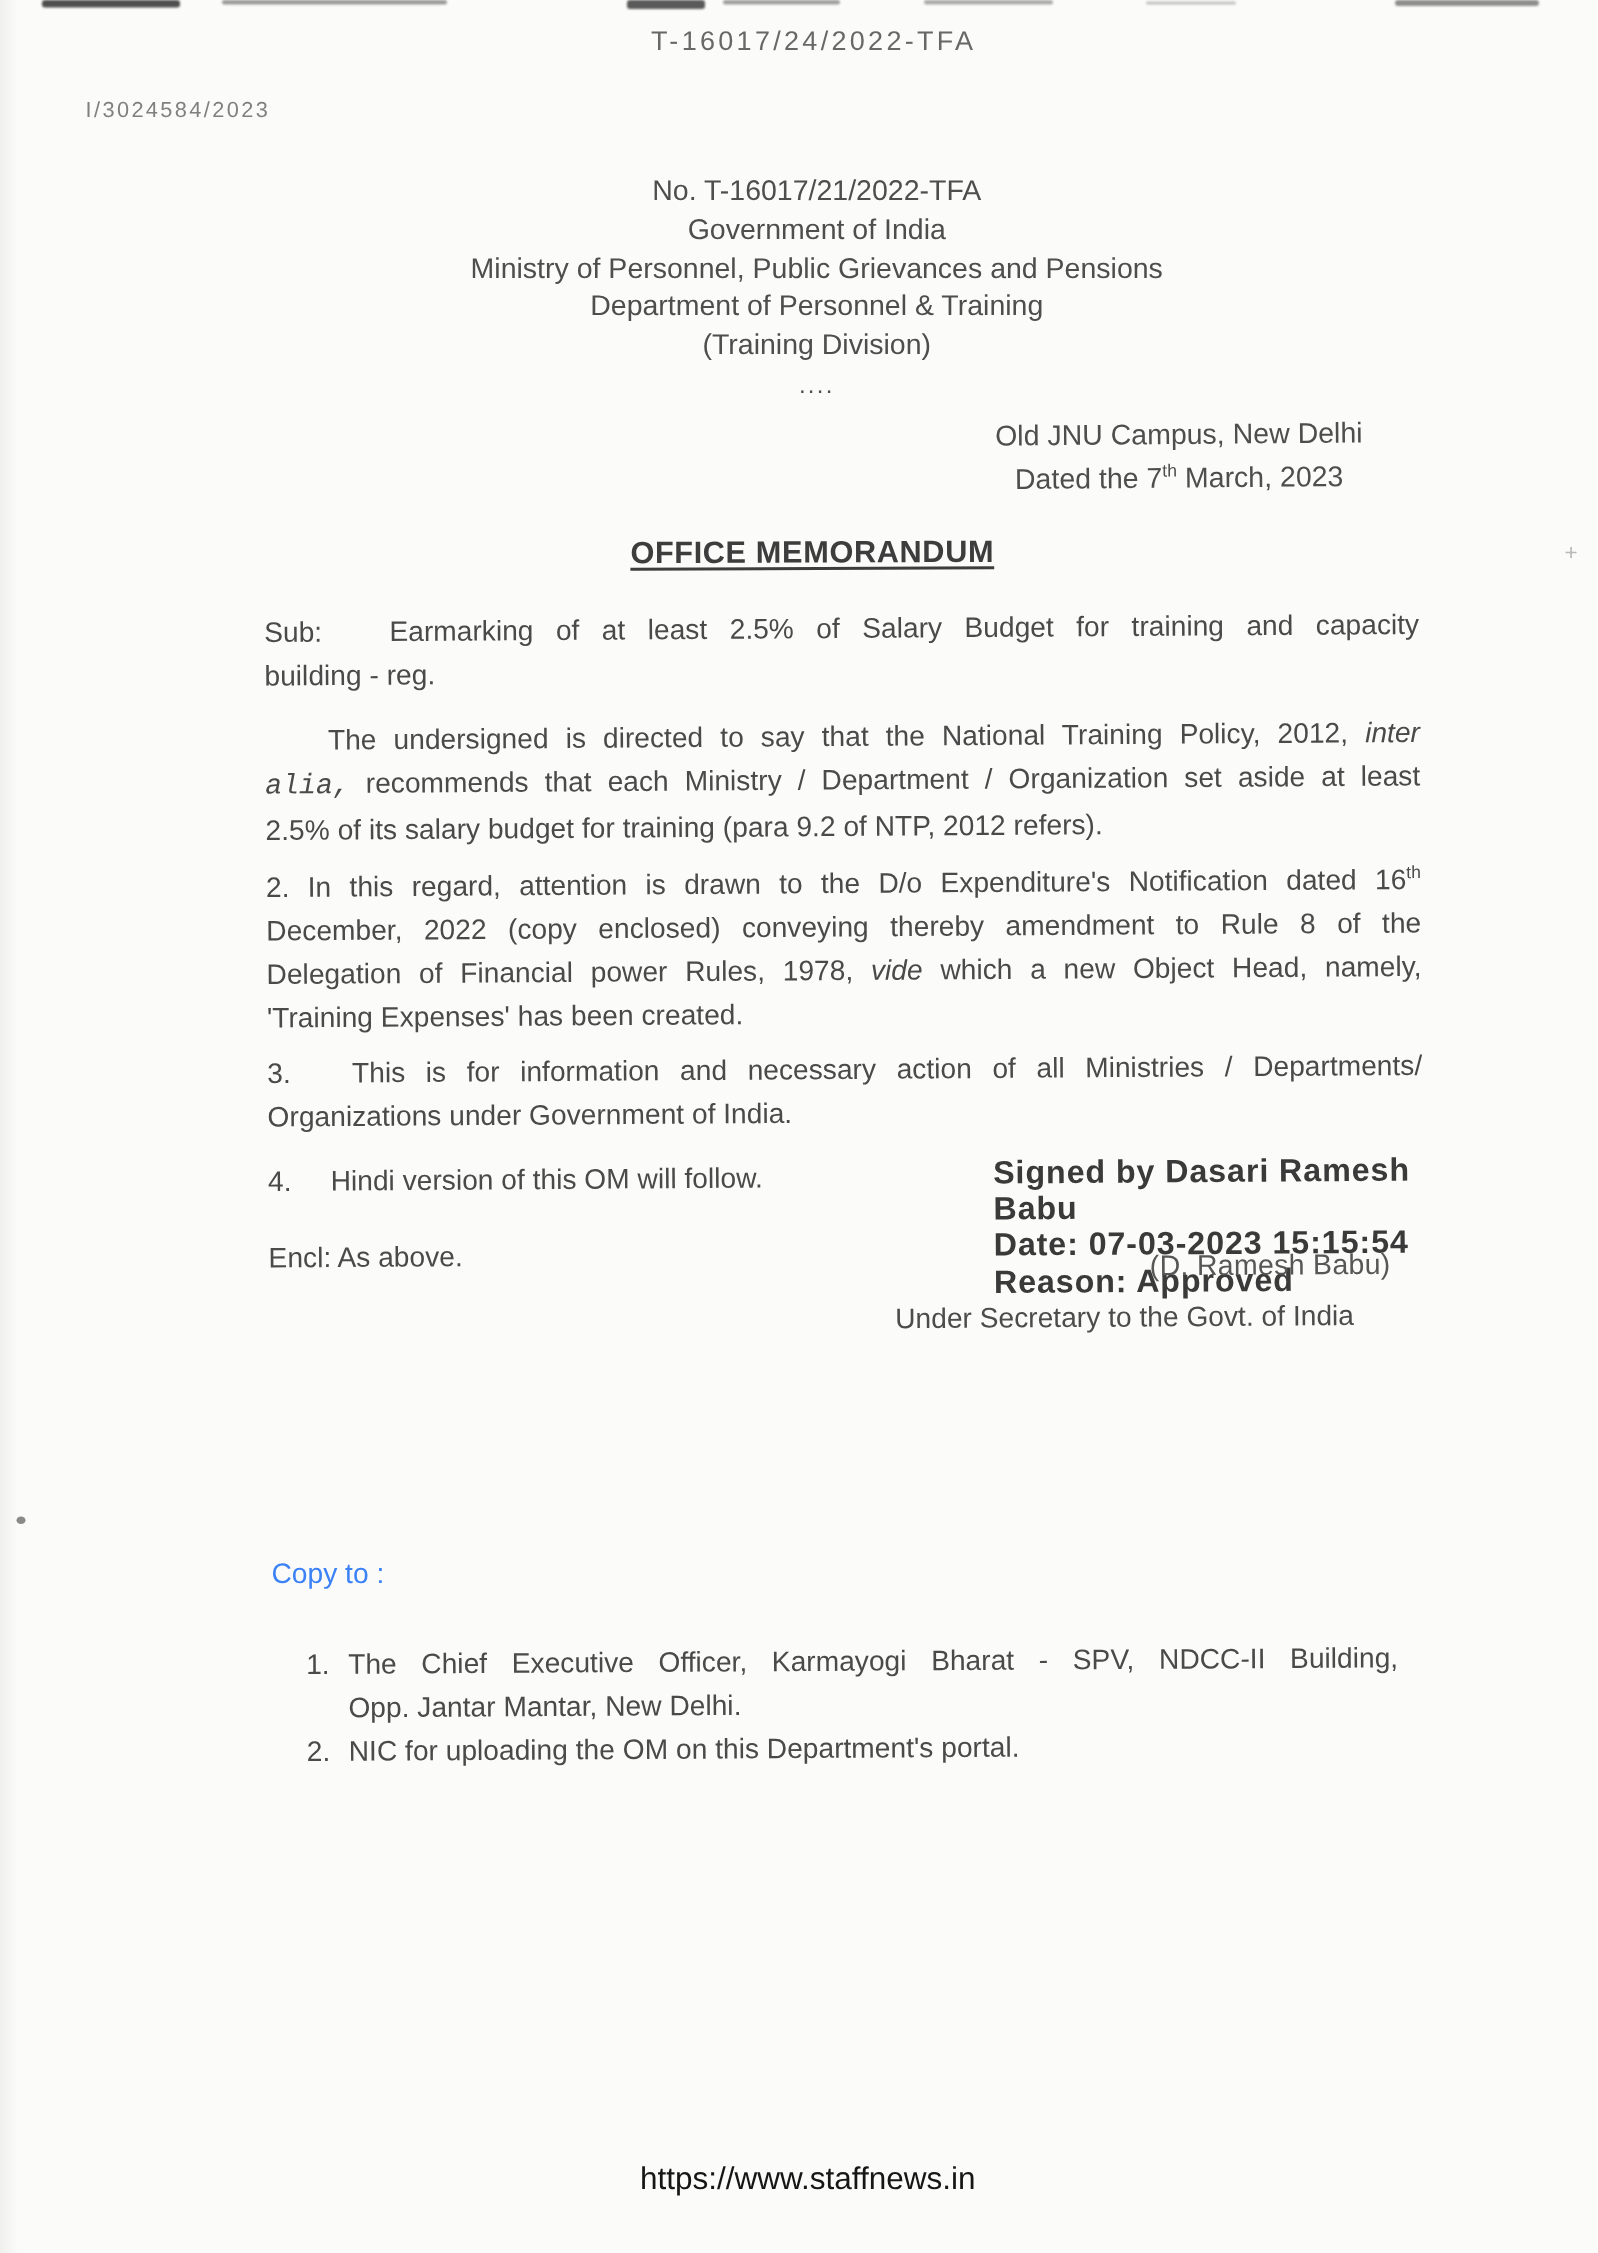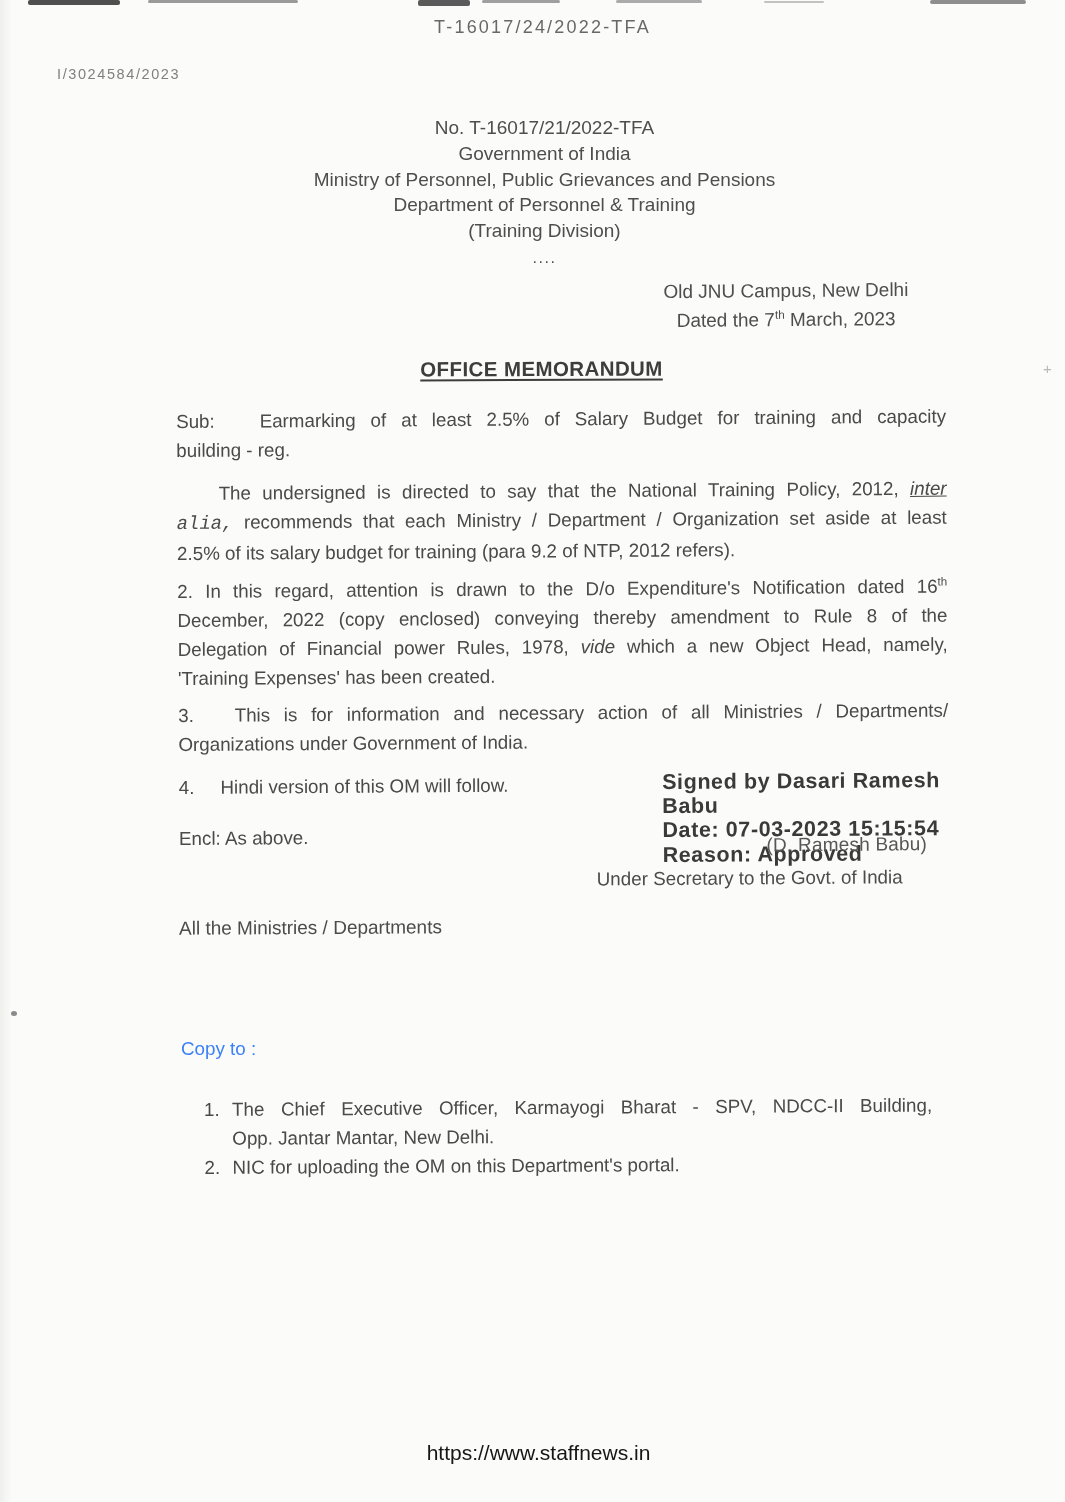--- a/index.html
+++ b/index.html
@@ -227,21 +227,21 @@
     </div>
 
     <div class="om-title">OFFICE MEMORANDUM</div>
 
     <div class="body-block">
       <div class="subject">
           <div class="tline just"><span>Sub:&nbsp;&nbsp; Earmarking of at least 2.5% of Salary Budget for training and capacity</span></div>
           <div class="tline"><span>building - reg.</span></div>
         </div>
       <div class="para-1">
-          <div class="tline just ind"><span>The undersigned is directed to say that the National Training Policy, 2012, </span><span style="font-style: italic; text-decoration: underline;">inter</span></div>
+          <div class="tline just ind"><span>The undersigned is directed to say that the National Training Policy, 2012, </span><span style="font-style: italic;">inter</span></div>
           <div class="tline just"><span style="font-style: italic; font-family: Liberation Mono, monospace;">alia,</span><span> recommends that each Ministry / Department / Organization set aside at least</span></div>
           <div class="tline"><span>2.5% of its salary budget for training (para 9.2 of NTP, 2012 refers).</span></div>
         </div>
       <div class="para-2">
           <div class="tline just"><span>2. In this regard, attention is drawn to the D/o Expenditure's Notification dated 16</span><sup>th</sup></div>
           <div class="tline just"><span>December, 2022 (copy enclosed) conveying thereby amendment to Rule 8 of the</span></div>
           <div class="tline just"><span>Delegation of Financial power Rules, 1978, </span><span style="font-style: italic;">vide</span><span> which a new Object Head, namely,</span></div>
           <div class="tline"><span>'Training Expenses' has been created.</span></div>
         </div>
       <div class="para-3">
@@ -256,21 +256,20 @@
 
     <div class="signature">
       <div>Signed by Dasari Ramesh Babu</div>
       <div>Date: 07-03-2023 15:15:54</div>
       <div>Reason: Approved</div>
       <div class="name-overlay">(D. Ramesh Babu)</div>
       <div class="designation">Under Secretary to the Govt. of India</div>
     </div>
 
     <div class="addressees">
-      <div>All the Ministries / Departments</div>
     </div>
 
     <div class="copy-to-label">Copy to :</div>
     <div class="copy-list">
       <div class="copy-item">
         <span class="copy-num">1.</span>
         <div class="copy-text">
             <div class="tline just"><span>The Chief Executive Officer, Karmayogi Bharat - SPV, NDCC-II Building,</span></div>
             <div class="tline"><span>Opp. Jantar Mantar, New Delhi.</span></div>
           </div>

